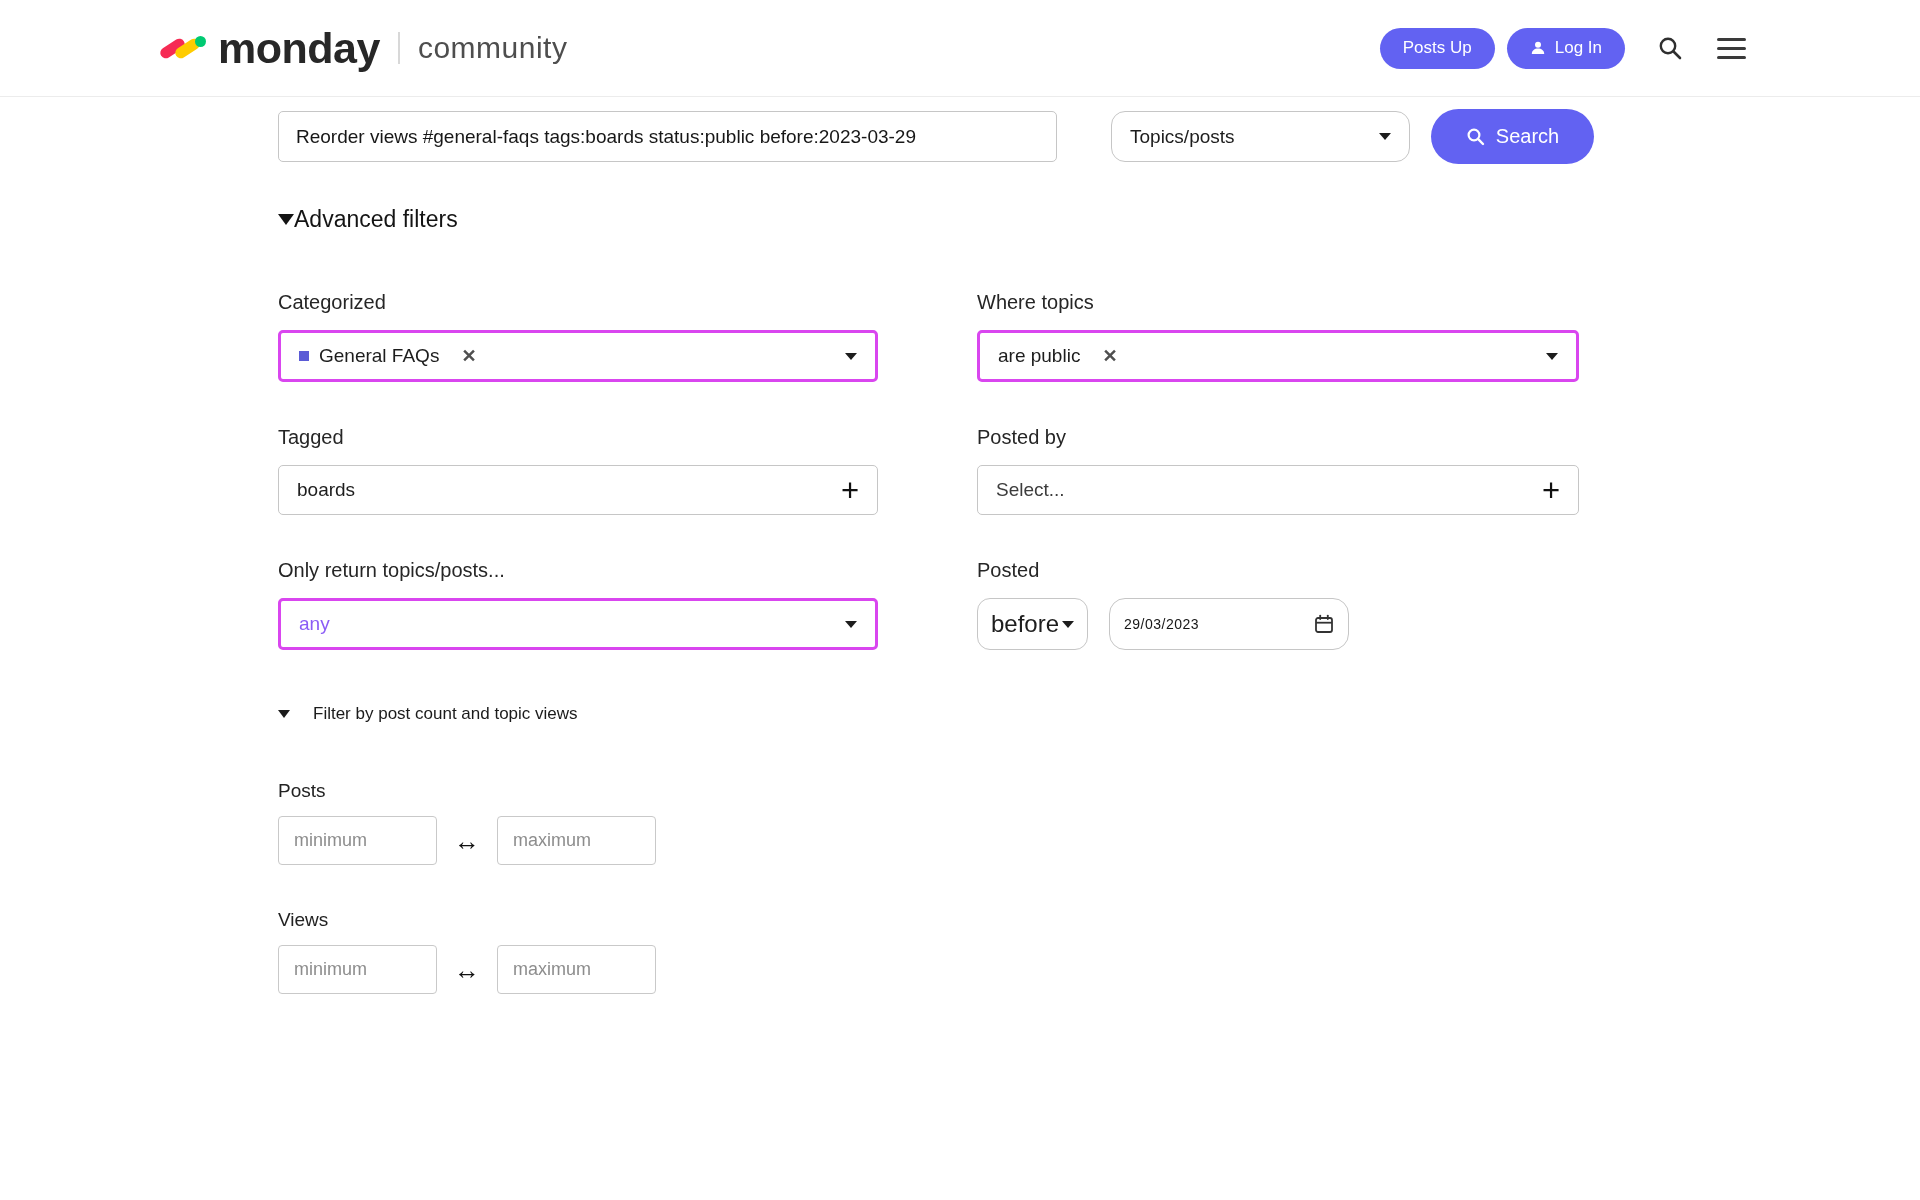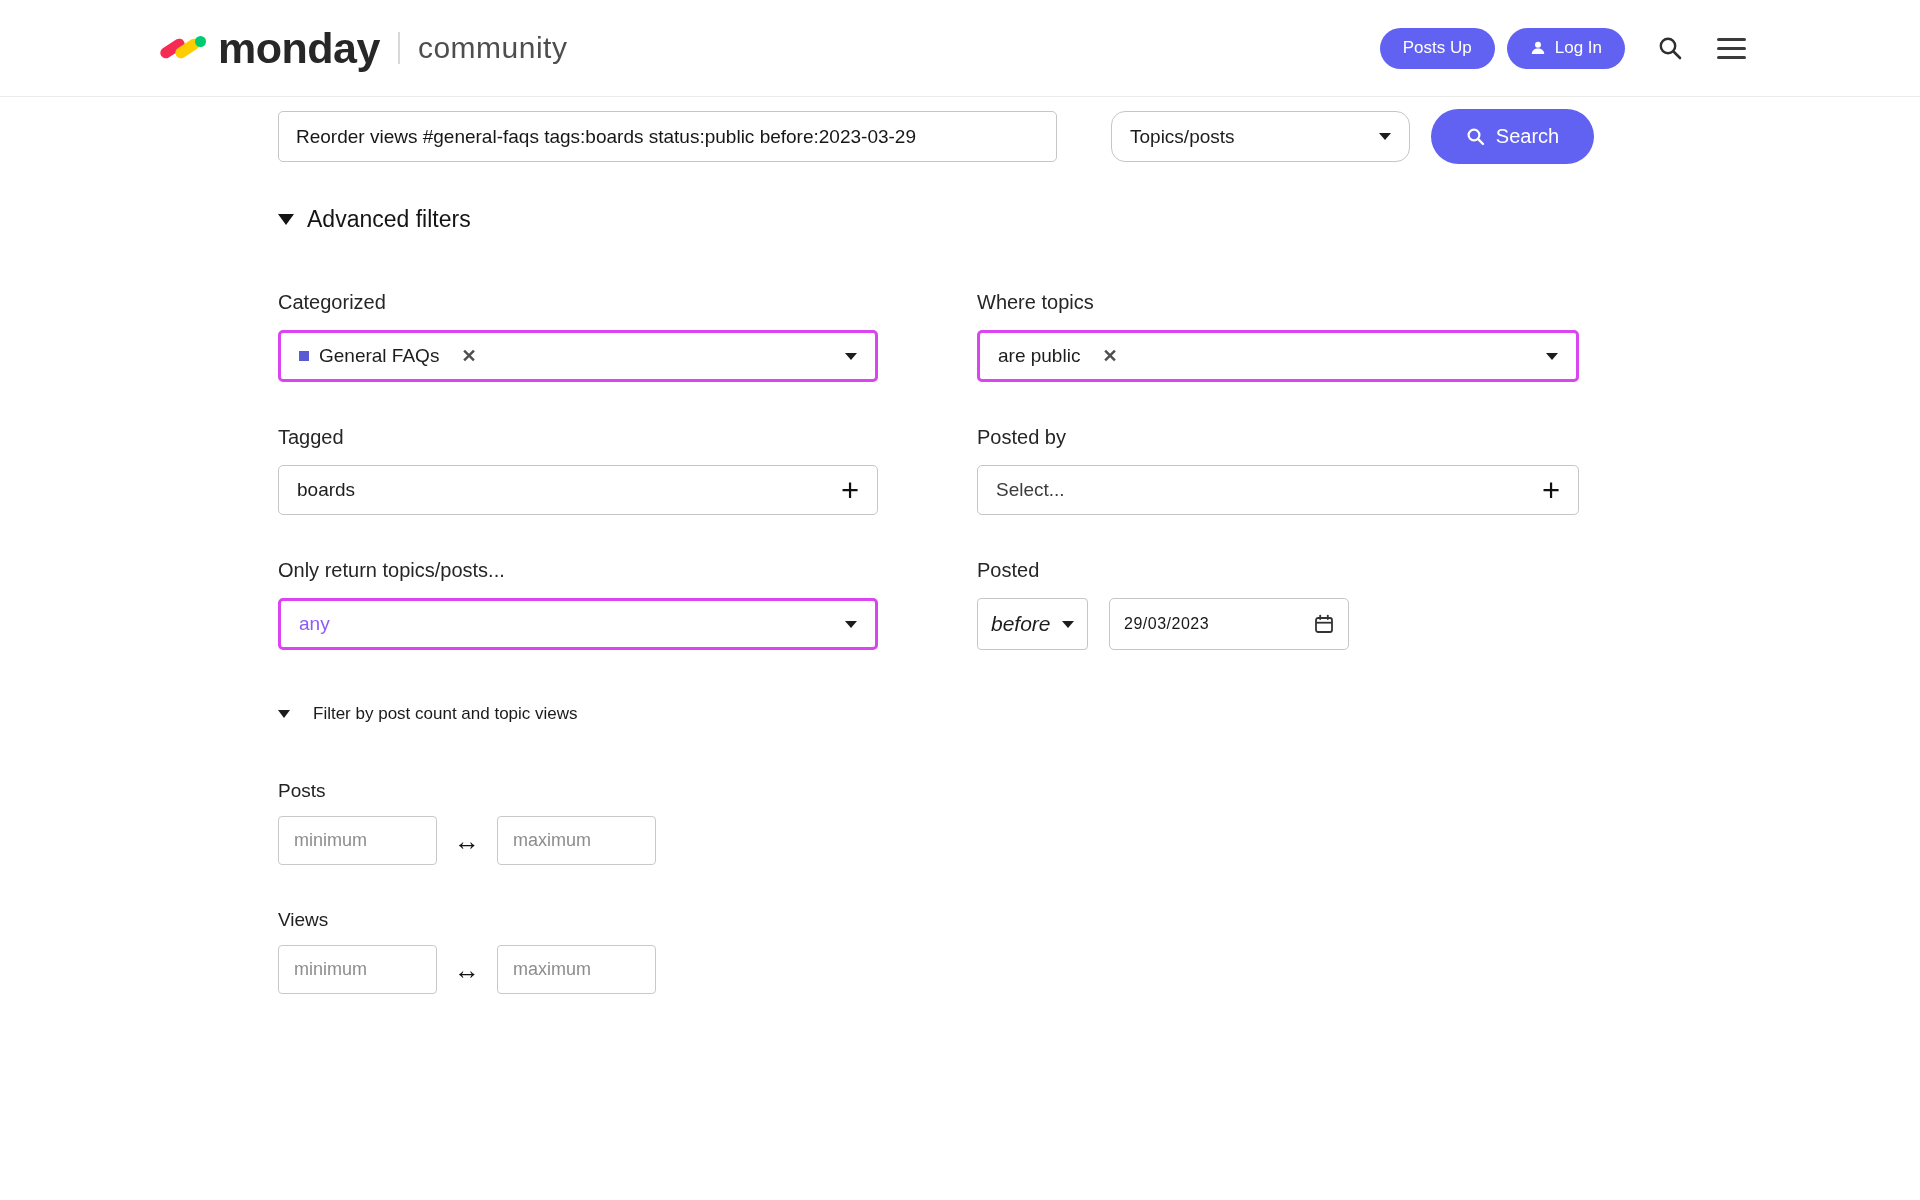--- a/index.html
+++ b/index.html
@@ -36,47 +36,47 @@
   .type-select { margin-left:54px; width:299px; height:51px; border:1px solid #c6c6c6;
     border-radius:14px; display:flex; align-items:center; justify-content:space-between;
     padding:0 18px; font-size:19px; color:#1d1d1d; cursor:pointer; background:#fff; }
   .search-btn { margin-left:21px; width:163px; height:55px; border:none; border-radius:28px;
     background:#6262f2; color:#fff; font-size:20px; font-family:inherit; display:flex;
     align-items:center; justify-content:center; gap:11px; cursor:pointer; }
 
   .caret { width:0; height:0; border-left:6px solid transparent;
     border-right:6px solid transparent; border-top:7px solid #1d1d1d; }
 
-  .adv-toggle { margin-top:42px; display:flex; align-items:center; gap:13px; cursor:pointer; }
+  .adv-toggle { margin-top:42px; display:flex; align-items:center; cursor:pointer; }
   .tri-lg { width:0; height:0; border-left:8px solid transparent;
     border-right:8px solid transparent; border-top:11px solid #141414; }
   .adv-title { font-size:23px; color:#141414; }
 
   .filters-grid { margin-top:58px; display:grid; grid-template-columns:600px 602px;
     column-gap:99px; row-gap:44px; }
   .field-label { font-size:20px; color:#262626; margin-bottom:16px; }
 
   .combo { height:52px; border:3px solid #d946ef; border-radius:5px; display:flex;
     align-items:center; justify-content:space-between; padding:0 18px; cursor:pointer; background:#fff; }
   .chip { display:flex; align-items:center; gap:10px; font-size:19px; color:#1d1d1d; }
   .cat-square { width:10px; height:10px; background:#5b5bd6; display:inline-block; }
   .chip-close { font-size:18px; font-weight:700; color:#4f4f4f; margin-left:12px; cursor:pointer; line-height:1; }
 
   .tag-field { height:50px; border:1px solid #c6c6c6; border-radius:5px; display:flex;
     align-items:center; justify-content:space-between; padding:0 18px; font-size:19px;
     color:#1d1d1d; cursor:text; background:#fff; }
   .plus { font-size:31px; font-weight:300; color:#111; line-height:1; cursor:pointer; }
 
   .posted-row { display:flex; align-items:center; gap:21px; }
-  .before-select { width:111px; height:52px; border:1px solid #c6c6c6; border-radius:4px;
+  .before-select { width:111px; height:52px; border:1px solid #c6c6c6; border-radius:13px;
     display:flex; align-items:center; justify-content:space-between; padding:0 13px;
-    font-size:21px; color:#1d1d1d; cursor:pointer; background:#fff;font-style:italic; }
-  .date-field { width:240px; height:52px; border:1px solid #c6c6c6; border-radius:5px;
+    font-size:24px; color:#1d1d1d; cursor:pointer; background:#fff; }
+  .date-field { width:240px; height:52px; border:1px solid #c6c6c6; border-radius:16px;
     display:flex; align-items:center; justify-content:space-between; padding:0 14px;
-    font-size:16px; color:#171717; letter-spacing:0.5px; cursor:pointer; background:#fff; }
+    font-size:14px; color:#171717; letter-spacing:0.5px; cursor:pointer; background:#fff; }
 
   .count-toggle { margin-top:54px; display:flex; align-items:center; gap:23px; cursor:pointer; }
   .tri-sm { width:0; height:0; border-left:6px solid transparent;
     border-right:6px solid transparent; border-top:8px solid #1b1b1b; }
   .count-title { font-size:17px; color:#1b1b1b; }
 
   .range-label { margin-top:56px; font-size:19px; color:#222; }
   .range-label.views { margin-top:44px; }
   .range-row { margin-top:14px; display:flex; align-items:center; gap:17px; }
   .range-input { width:159px; height:49px; border:1px solid #c9c9c9; border-radius:4px;

